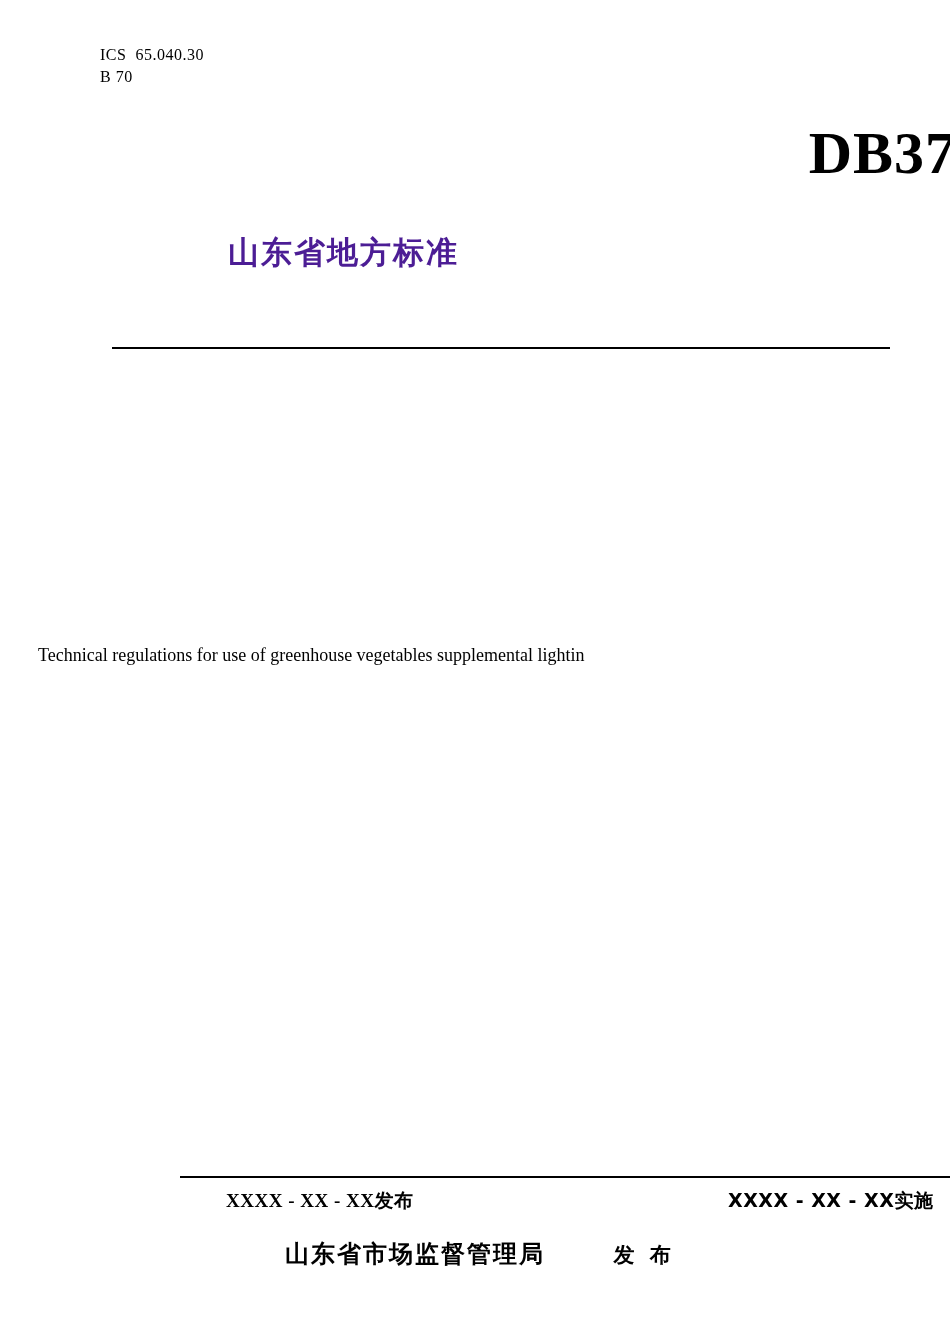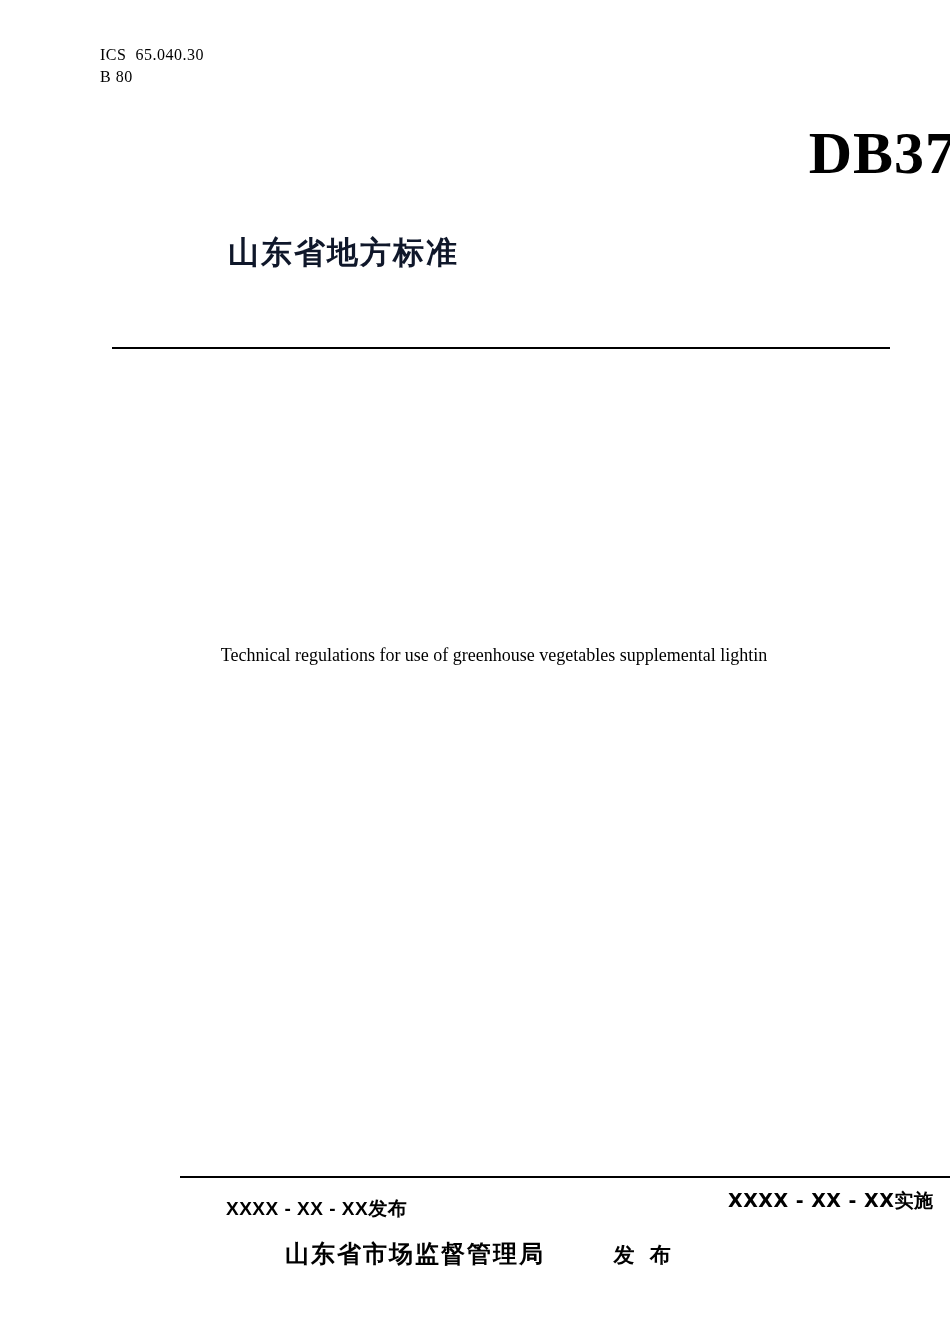--- a/index.html
+++ b/index.html
@@ -42,21 +42,21 @@
     line-height: 1;
   }
   .std-org {
     position: absolute;
     left: 228px;
     top: 232px;
     font-family: "DejaVu Sans", sans-serif;
     font-size: 31px;
     font-weight: bold;
     letter-spacing: 2px;
-    color: #0f172a;
+    color: #4c1d95;
   }
   .std-code {
     position: absolute;
     right: 0px;
     top: 305px;
     font-family: "Liberation Serif", serif;
     font-size: 21px;
     letter-spacing: 0.5px;
   }
   .rule-top {
@@ -77,21 +77,20 @@
     font-size: 33px;
     font-weight: bold;
     letter-spacing: 1px;
     padding-left: 30px;
   }
   .title-en {
     position: absolute;
     left: 0;
     right: 0;
     top: 645px;
-    text-align: center;
     font-family: "Liberation Serif", serif;
     font-size: 18px;
     padding-left: 38px;
   }
   .rule-bottom {
     position: absolute;
     left: 180px;
     right: 0px;
     top: 1176px;
     border-top: 2px solid #000;
@@ -100,22 +99,22 @@
   .issue-row {
     position: absolute;
     left: 180px;
     right: 0px;
     top: 1188px;
     height: 30px;
   }
   .issue-date {
     position: absolute;
     left: 46px;
-    top: 8px;
-    font-family: Liberation Sans, sans-serif;
+    top: 0;
+    font-family: Liberation Serif, serif;
     font-size: 19px;
     font-weight: bold;
     letter-spacing: 0.5px;
     white-space: nowrap;
   }
   .effective-date {
     position: absolute;
     left: 548px;
     top: 0;
     font-family: "DejaVu Sans", sans-serif;
@@ -146,21 +145,21 @@
     margin-left: 64px;
   }
 </style>
 </head>
 <body>
 
 <div class="page">
 
   <div class="ics-block">
     <div class="ics-line">ICS  65.040.30</div>
-    <div class="ics-line">B 80</div>
+    <div class="ics-line">B 70</div>
   </div>
 
   <div class="db-mark">DB37</div>
 
   <div class="std-org">山东省地方标准</div>
 
 
   <div class="rule-top"></div>
 
   <div class="title-en">Technical regulations for use of greenhouse vegetables supplemental lightin</div>

